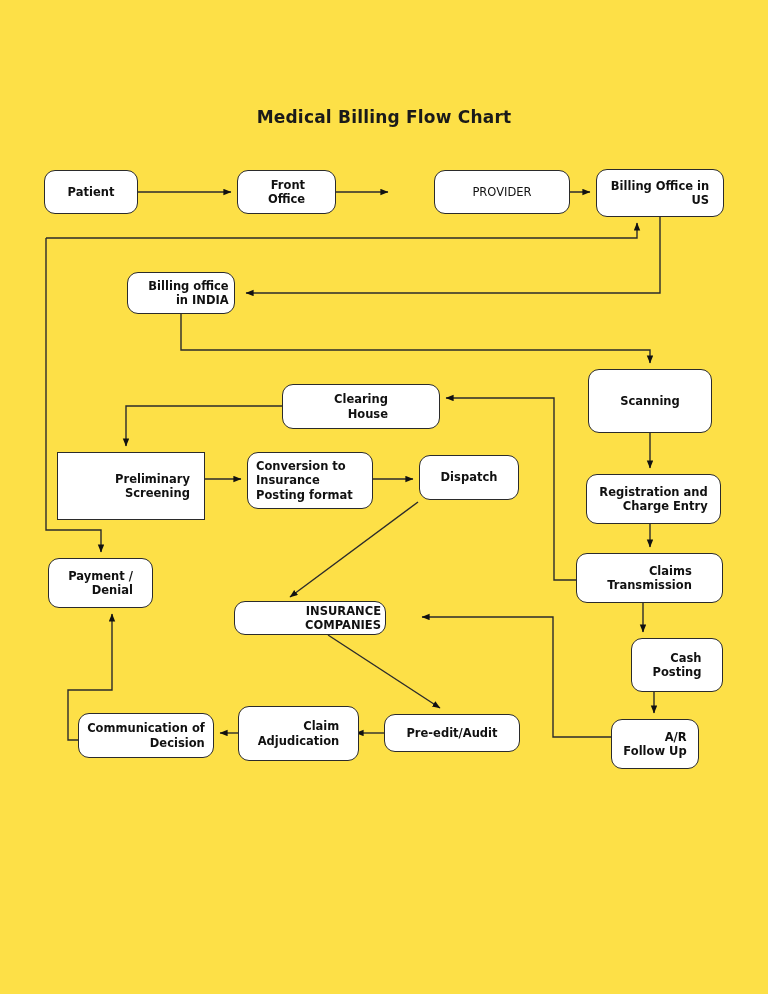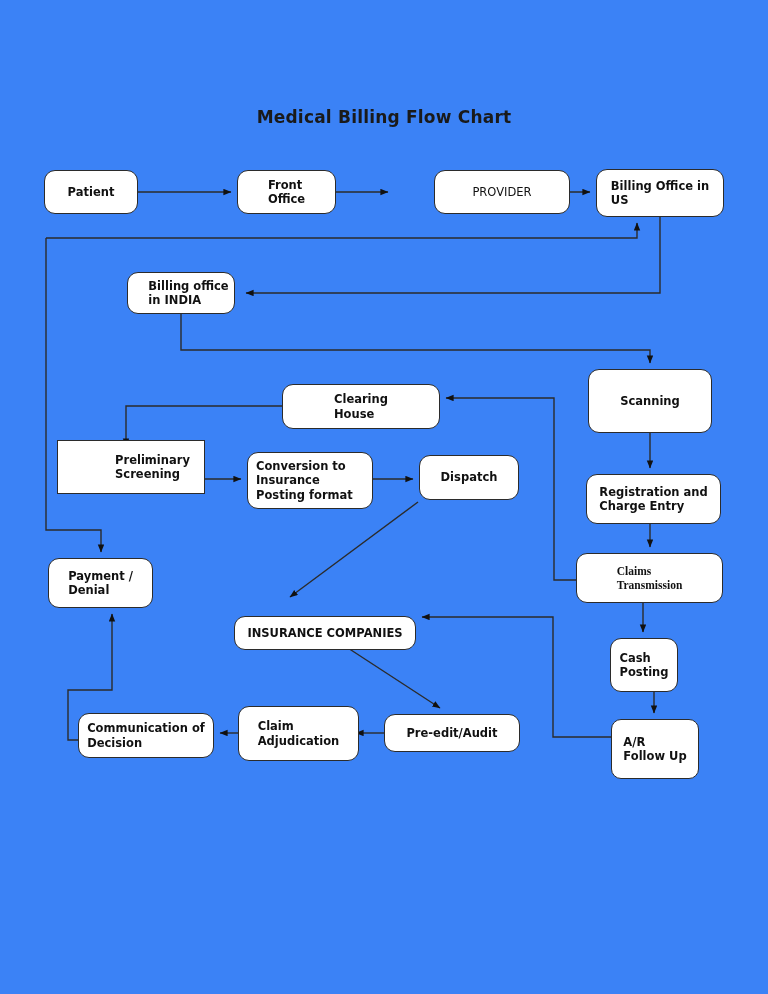--- a/index.html
+++ b/index.html
@@ -9,21 +9,21 @@
     background: #ffffff;
   }
   body {
     font-family: "DejaVu Sans", "Liberation Sans", sans-serif;
     color: #000000;
   }
   #canvas {
     position: relative;
     width: 768px;
     height: 994px;
-    background: #3b82f6;
+    background: #fde047;
     overflow: hidden;
   }
   #chart-title {
     position: absolute;
     left: 0;
     top: 107px;
     width: 768px;
     text-align: center;
     font-size: 17px;
     font-weight: bold;
@@ -39,21 +39,21 @@
     pointer-events: none;
   }
   .node {
     position: absolute;
     box-sizing: border-box;
     border: 1.4px solid #2b2b2b;
     background: #ffffff;
     display: flex;
     align-items: center;
     justify-content: center;
-    text-align: left;
+    text-align: right;
     font-size: 11.5px;
     font-weight: bold;
     line-height: 1.22;
     color: #111111;
     border-radius: 11px;
     padding: 2px 4px;
     z-index: 2;
   }
   .node.sharp {
     border-radius: 0;
@@ -130,61 +130,61 @@
         <span class="label">Billing office
 in INDIA</span>
       </div>
       <div class="node" style="left: 282px; top: 384px; width: 158px; height: 45px;">
         <span class="label">Clearing
 House</span>
       </div>
       <div class="node" style="left: 588px; top: 369px; width: 124px; height: 64px;">
         <span class="label">Scanning</span>
       </div>
-      <div class="node sharp" style="left: 57px; top: 440px; width: 148px; height: 54px; padding-left: 47px;">
+      <div class="node sharp" style="left: 57px; top: 452px; width: 148px; height: 68px; padding-left: 47px;">
         <span class="label">Preliminary
 Screening</span>
       </div>
       <div class="node leftalign" style="left: 247px; top: 452px; width: 126px; height: 57px;">
         <span class="label">Conversion to
 Insurance
 Posting format</span>
       </div>
       <div class="node" style="left: 419px; top: 455px; width: 100px; height: 45px;">
         <span class="label">Dispatch</span>
       </div>
       <div class="node" style="left: 586px; top: 474px; width: 135px; height: 50px;">
         <span class="label">Registration and
 Charge Entry</span>
       </div>
       <div class="node" style="left: 48px; top: 558px; width: 105px; height: 50px;">
         <span class="label">Payment /
 Denial</span>
       </div>
-      <div class="node" style="left: 576px; top: 553px; width: 147px; height: 50px; font-family: Liberation Serif, serif;">
+      <div class="node" style="left: 576px; top: 553px; width: 147px; height: 50px;">
         <span class="label">Claims
 Transmission</span>
       </div>
-      <div class="node" style="left: 234px; top: 601px; width: 182px; height: 34px; margin-top: 15px;">
+      <div class="node" style="left: 234px; top: 601px; width: 152px; height: 34px;">
         <span class="label">INSURANCE COMPANIES</span>
       </div>
-      <div class="node" style="left: 610px; top: 638px; width: 68px; height: 54px;">
+      <div class="node" style="left: 631px; top: 638px; width: 92px; height: 54px;">
         <span class="label">Cash
 Posting</span>
       </div>
       <div class="node" style="left: 78px; top: 713px; width: 136px; height: 45px;">
         <span class="label">Communication of
 Decision</span>
       </div>
       <div class="node" style="left: 238px; top: 706px; width: 121px; height: 55px;">
         <span class="label">Claim
 Adjudication</span>
       </div>
       <div class="node" style="left: 384px; top: 714px; width: 136px; height: 38px;">
         <span class="label">Pre-edit/Audit</span>
       </div>
-      <div class="node" style="left: 611px; top: 719px; width: 88px; height: 60px; border-radius: 10px;">
+      <div class="node" style="left: 611px; top: 719px; width: 88px; height: 50px;">
         <span class="label">A/R
 Follow Up</span>
       </div>
     </div>
 
 </div>
 
 </body></html>

